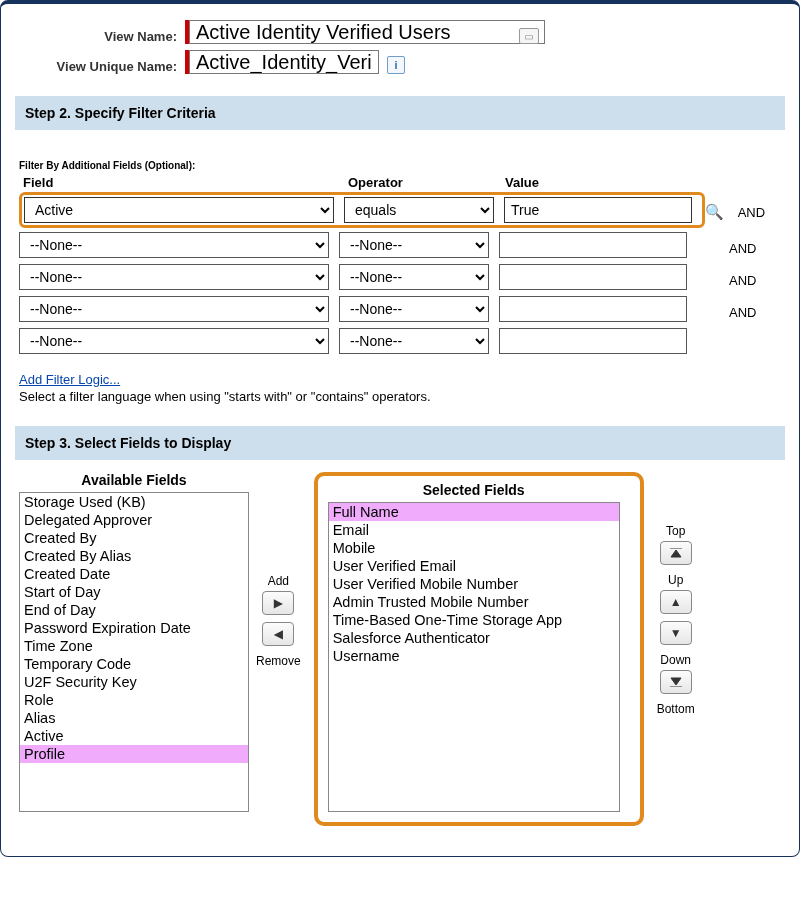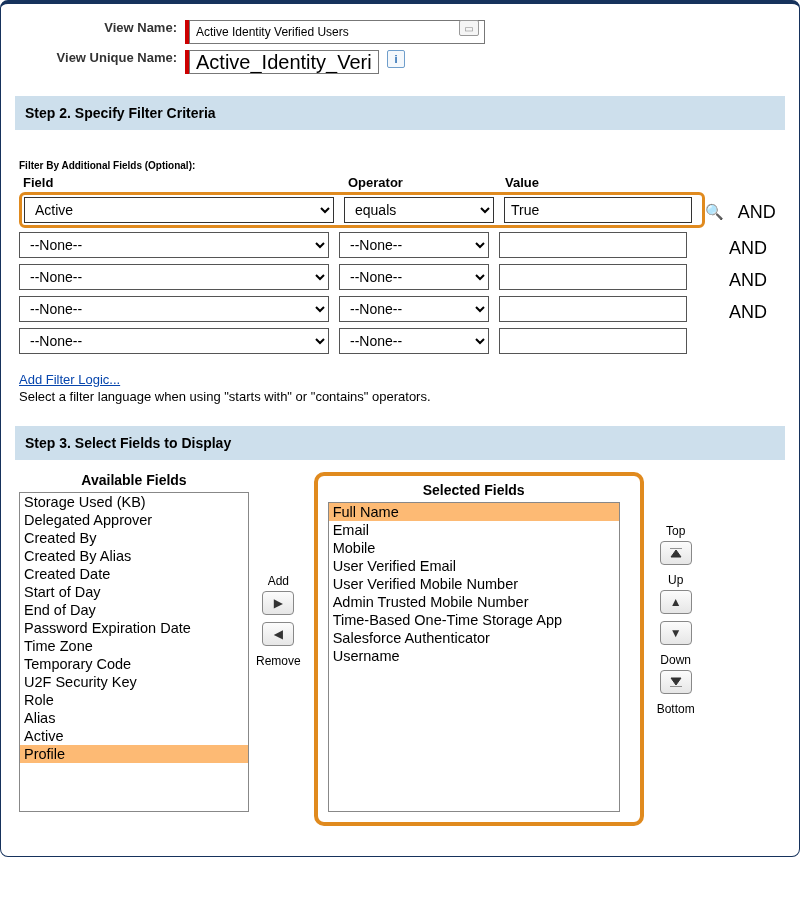--- a/index.html
+++ b/index.html
@@ -15,21 +15,21 @@
     box-sizing: border-box;
     padding: 10px 18px 30px 18px;
     border: 1px solid #16325c;
     border-top-width: 4px;
     border-radius: 8px;
   }
 
   
   .name-row {
     display: flex;
-    align-items: flex-start;
+    align-items: flex-end;
     margin: 6px 0 0 0;
   }
   .name-row .lbl {
     width: 158px;
     text-align: right;
     padding-right: 8px;
     font-size: 13px;
     font-weight: bold;
     color: #333;
   }
@@ -41,22 +41,22 @@
   }
   .txt-input {
     height: 24px;
     border: 1px solid #777;
     padding: 2px 6px;
     font-size: 15px;
     font-family: inherit;
     box-sizing: border-box;
   }
   .txt-input.viewname {
-    width: 296px;
-    font-size: 12px;
+    width: 356px;
+    font-size: 20px;
   }
   .txt-input.uniquename {
     width: 190px;
     font-size: 20px;
   }
   .card-icon {
     margin-left: -26px;
     margin-right: 8px;
     width: 18px;
     height: 14px;
@@ -132,21 +132,21 @@
     align-items: center;
     justify-content: center;
     font-size: 15px;
     cursor: pointer;
     color: #5b7da0;
   }
   .and {
     width: 48px;
     text-align: left;
     margin-left: 14px;
-    font-size: 18px;
+    font-size: 13px;
   }
 
   .highlight-row-wrap {
     position: relative;
     border: 3px solid #e08a1e;
     border-radius: 6px;
     padding: 2px 2px;
     margin-bottom: 4px;
   }
   .highlight-row-wrap .filter-row { margin-bottom: 0; }
@@ -213,21 +213,21 @@
     width: 292px;
     height: 310px;
     font-size: 14.5px;
   }
   .listbox .opt {
     padding: 1px 4px;
     white-space: nowrap;
     cursor: default;
   }
   .listbox .opt.selected-item {
-    background: #fdba74;
+    background: #f0abfc;
   }
   .listbox.available::-webkit-scrollbar { width: 10px; }
   .listbox.available::-webkit-scrollbar-thumb { background:#b7b7b7; border-radius:5px; }
 
   .selected-wrap {
     border: 4px solid #e08a1e;
     border-radius: 10px;
     padding: 6px 20px 10px 10px;
     margin: 0 6px;
   }

